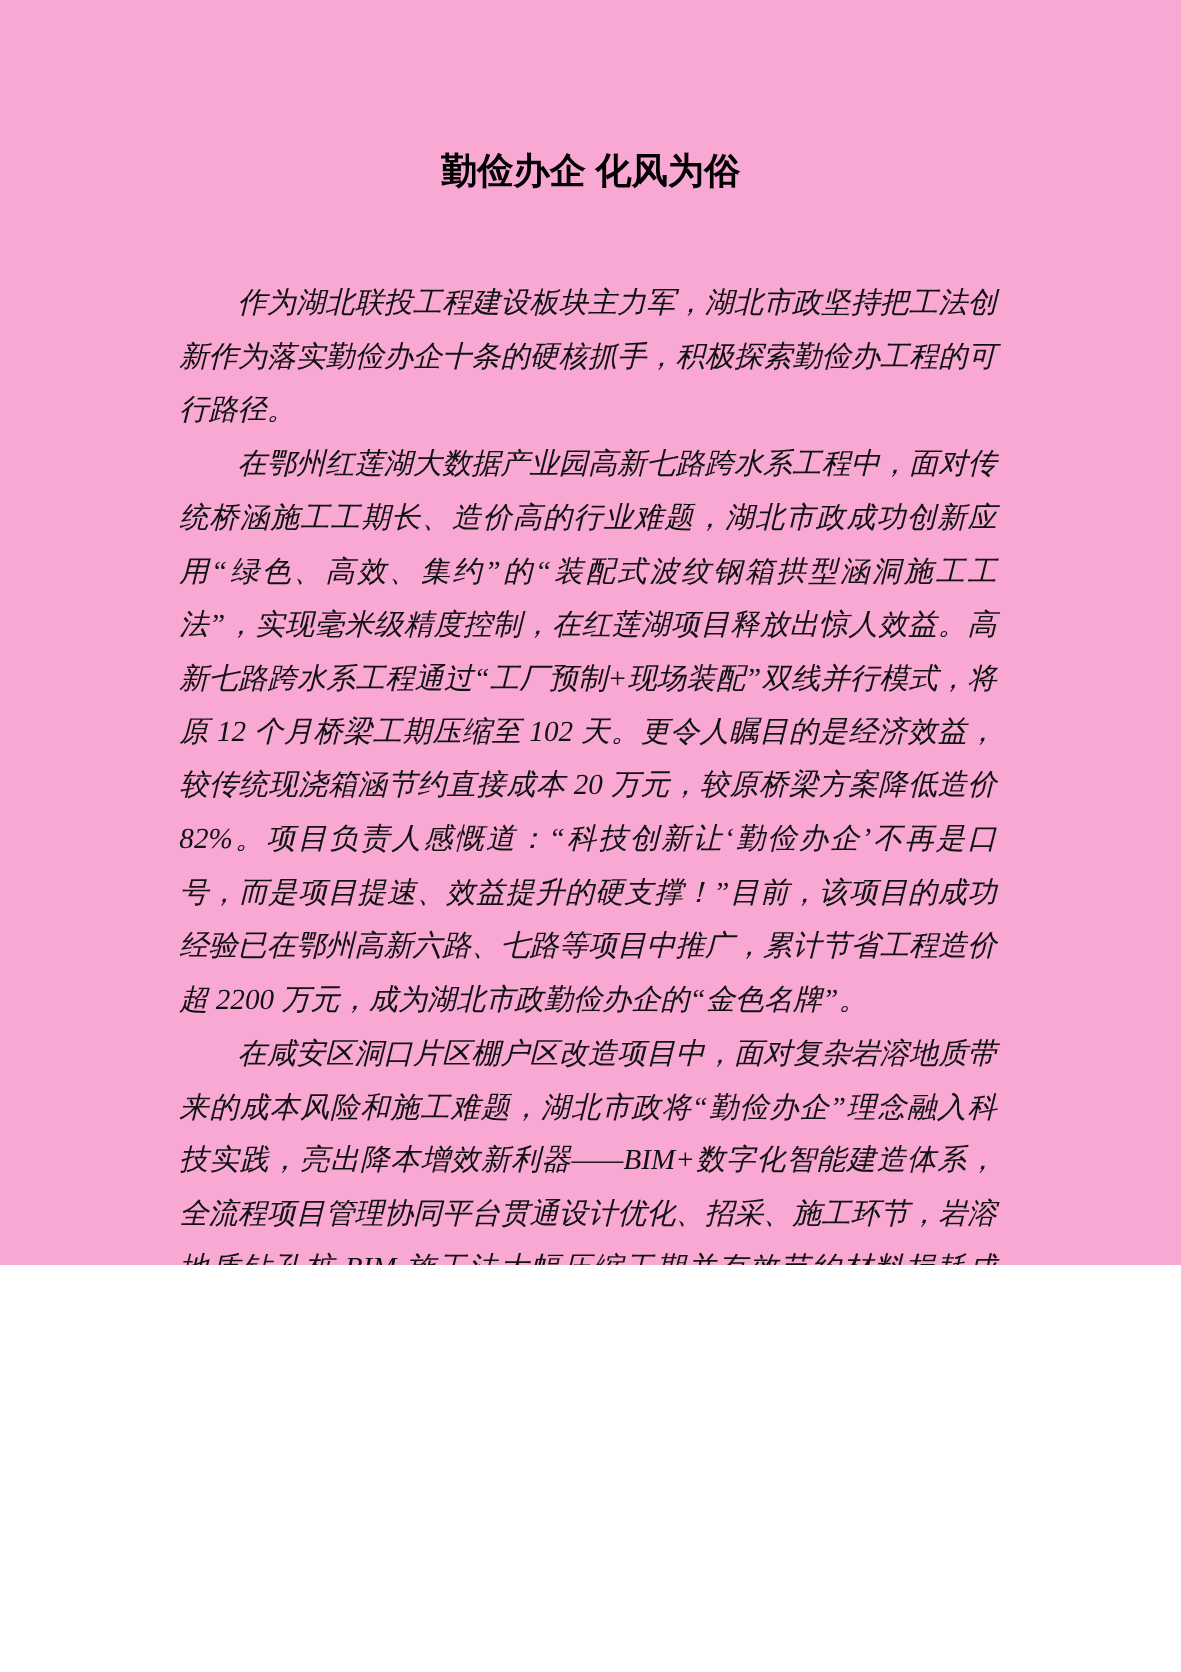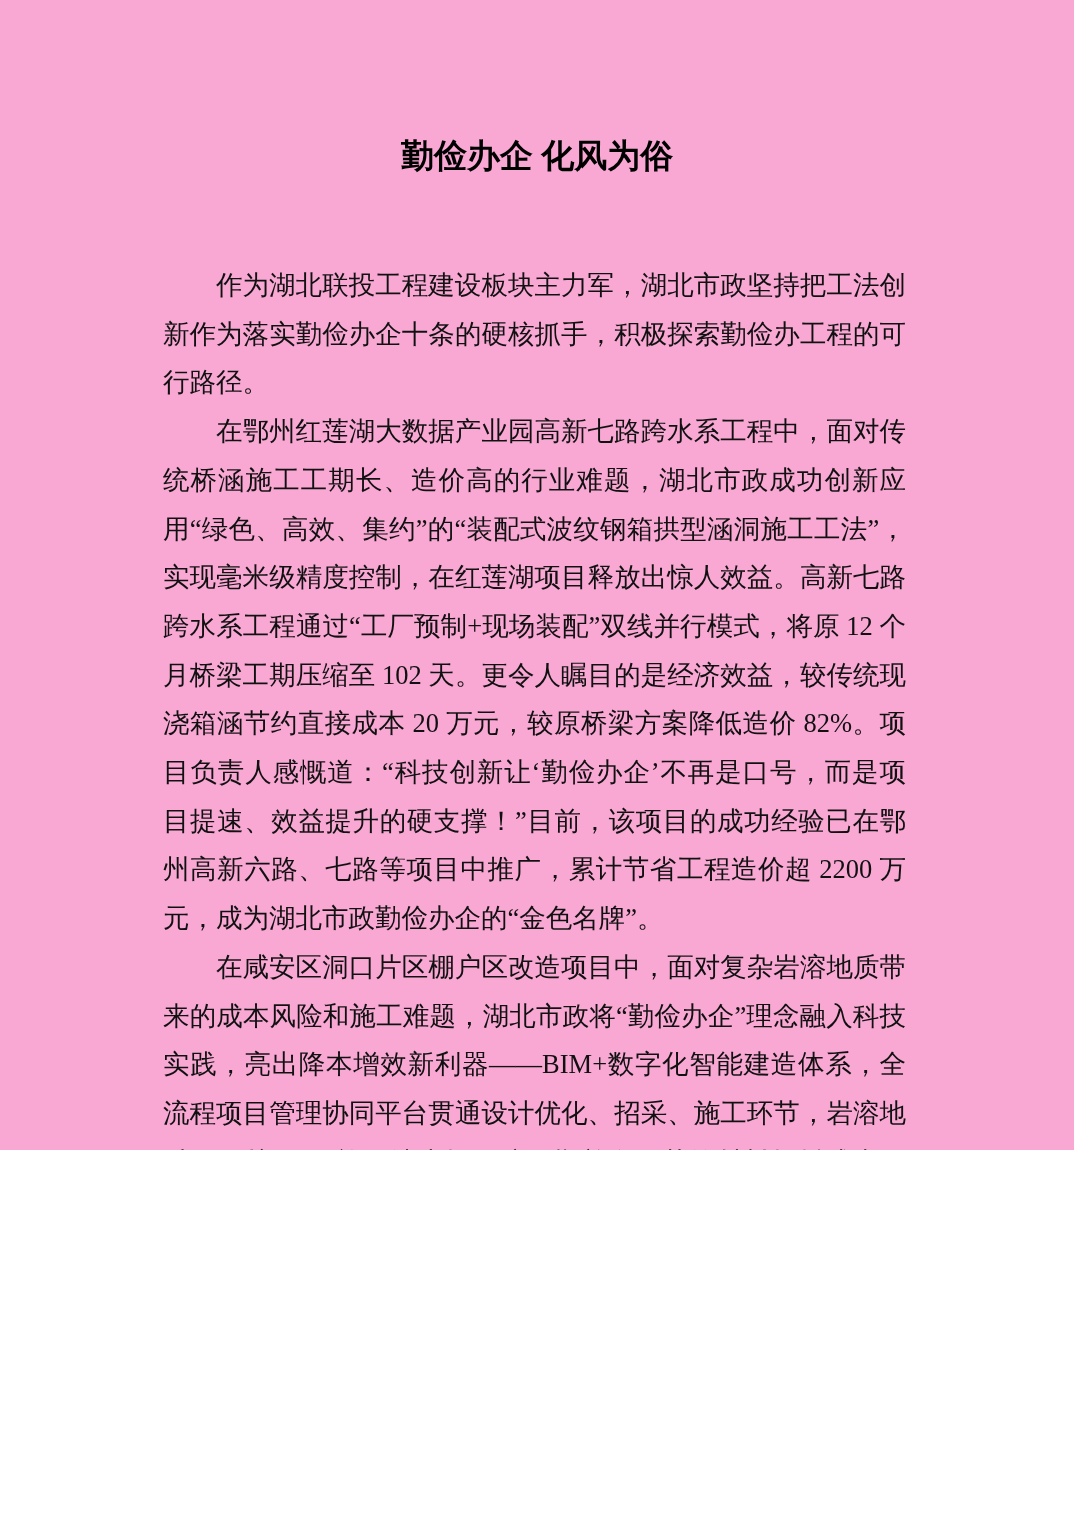--- a/index.html
+++ b/index.html
@@ -24,23 +24,24 @@
     margin: 0;
     text-align: center;
     font-size: 33px;
     line-height: 49px;
     font-weight: bold;
     color: #000000;
     font-family: "Liberation Serif", serif;
   }
   .doc-body {
     position: absolute;
-    top: 261px;
+    top: 251px;
     left: 163px;
     right: 168px;
+    font-style: italic;
   }
   .doc-body p {
     margin: 0;
     font-size: 26.5px;
     line-height: 48.7px;
     text-align: justify;
     text-justify: inter-ideograph;
     text-indent: 2em;
     color: #111111;
     letter-spacing: 0;

